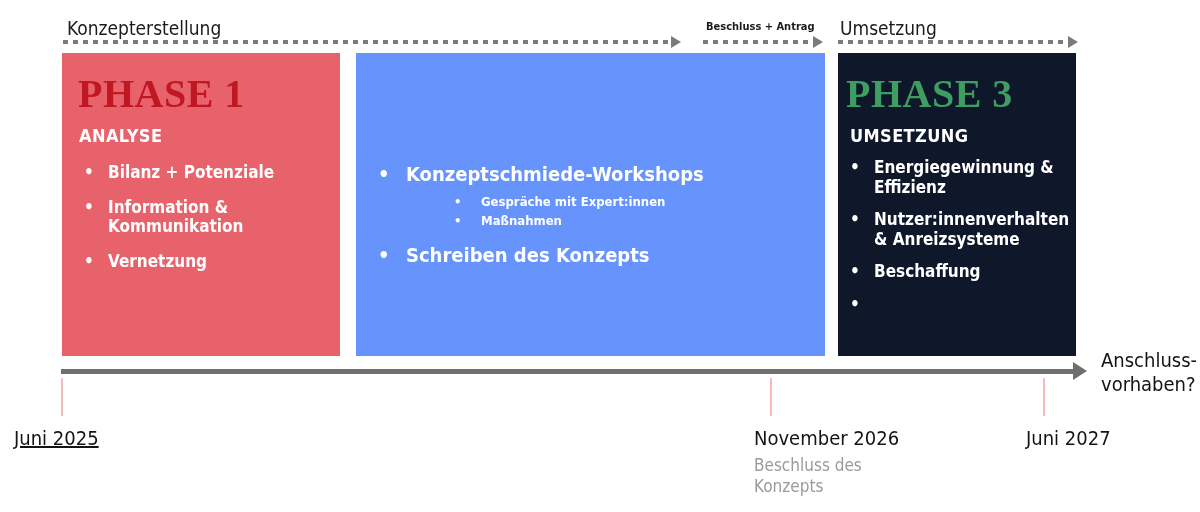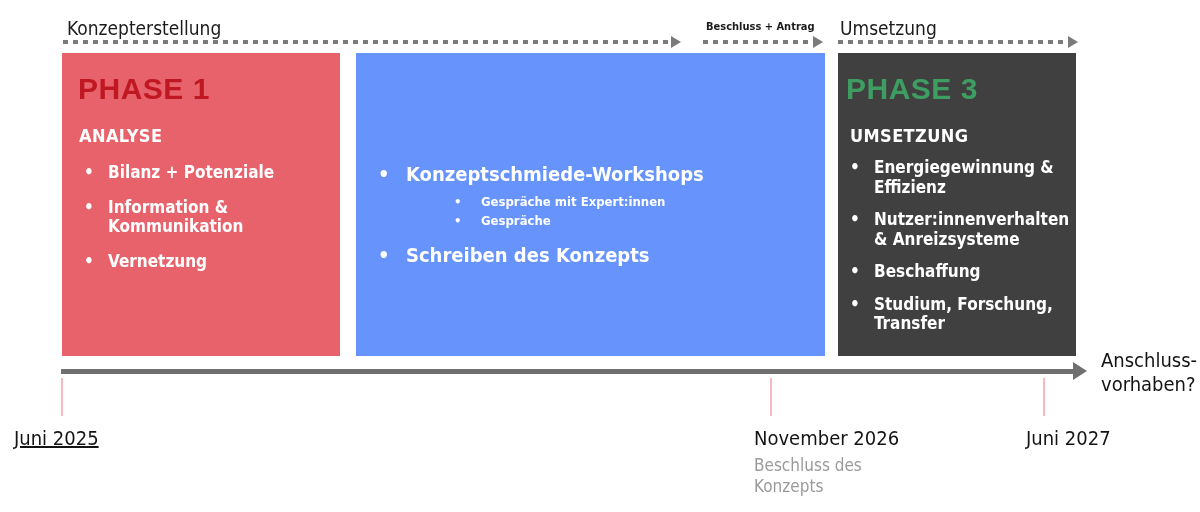--- a/index.html
+++ b/index.html
@@ -38,23 +38,23 @@
     border-left:10px solid #7b7b7b;
   }
 
   
   .phase{
     position:absolute;
     box-sizing:border-box;
     overflow:hidden;
   }
   .phase-title{
-    font-family:Liberation Sans, sans-serif;
-    font-weight:bold;
-    font-size:30px;
+    font-family:Liberation Serif, serif;
+    font-weight:bold;
+    font-size:40px;
     letter-spacing:0.5px;
     margin:0;
     line-height:1;
   }
   .phase-sub{
     font-family:"DejaVu Sans Condensed","Liberation Sans",sans-serif;
     font-weight:bold;
     font-size:18px;
     color:#ffffff;
     margin:0;
@@ -179,50 +179,49 @@
       <li style="padding-left:28px;">
         <span class="bullet">•</span>
         <span>Konzeptschmiede-Workshops</span>
         <ul class="sublist" style="margin-top:7px;margin-left:48px;">
           <li style="padding-left:27px;">
             <span class="bullet">•</span>
             <span>Gespräche mit Expert:innen</span>
           </li>
           <li style="padding-left:27px;">
             <span class="bullet">•</span>
-            <span>Gespräche</span>
+            <span>Maßnahmen</span>
           </li>
         </ul>
       </li>
       <li style="padding-left:28px;margin-top:13px;">
         <span class="bullet">•</span>
         <span>Schreiben des Konzepts</span>
       </li>
     </ul>
   </div>
 
-  <div class="phase" style="left:838px;top:53px;width:238px;height:303px;background:#404040;">
+  <div class="phase" style="left:838px;top:53px;width:238px;height:303px;background:#0f172a;">
     <div class="phase-title" style="color:#3E9E62;position:absolute;left:8px;top:21px;">PHASE 3</div>
     <div class="phase-sub" style="position:absolute;left:12px;top:73px;">UMSETZUNG</div>
     <ul class="blist" style="position:absolute;left:12px;top:105px;width:230px;font-size:17px;">
       <li style="padding-left:24px;margin-bottom:13px;">
         <span class="bullet">•</span>
         <span>Energiegewinnung &amp; Effizienz</span>
       </li>
       <li style="padding-left:24px;margin-bottom:13px;">
         <span class="bullet">•</span>
         <span>Nutzer:innenverhalten &amp; Anreizsysteme</span>
       </li>
       <li style="padding-left:24px;margin-bottom:13px;">
         <span class="bullet">•</span>
         <span>Beschaffung</span>
       </li>
       <li style="padding-left:24px;">
         <span class="bullet">•</span>
-        <span>Studium, Forschung, Transfer</span>
       </li>
     </ul>
   </div>
 
   <div class="axis-line" style="left:61px;top:369px;width:1012px;"></div>
   <div class="axis-arrow" style="left:1073px;top:362px;"></div>
 
   <div class="tick" style="left:61px;top:378px;height:38px;"></div>
   <div class="tick" style="left:770px;top:378px;height:38px;"></div>
   <div class="tick" style="left:1043px;top:378px;height:38px;"></div>

